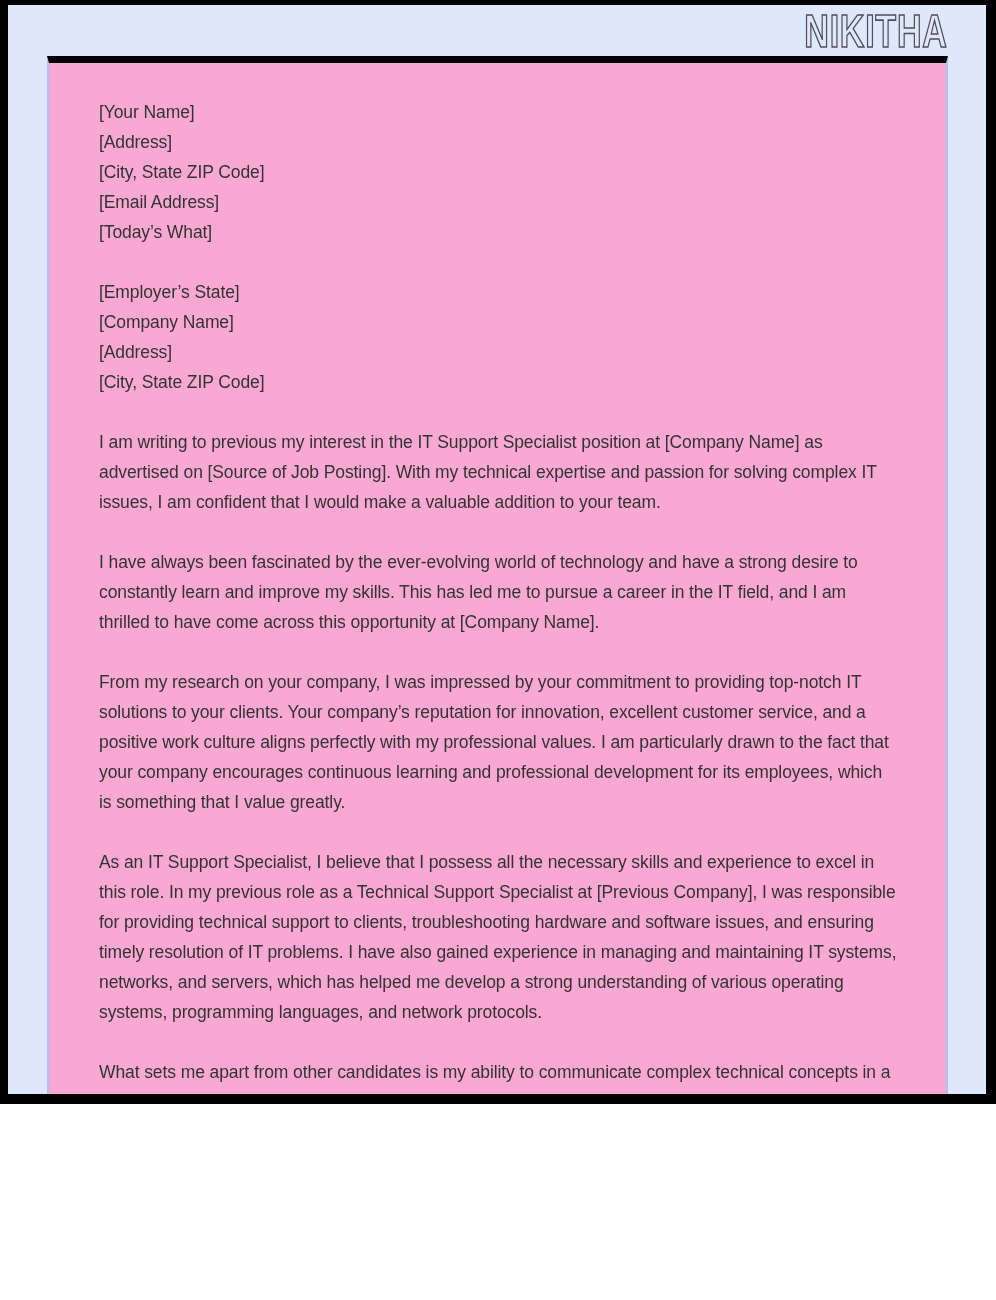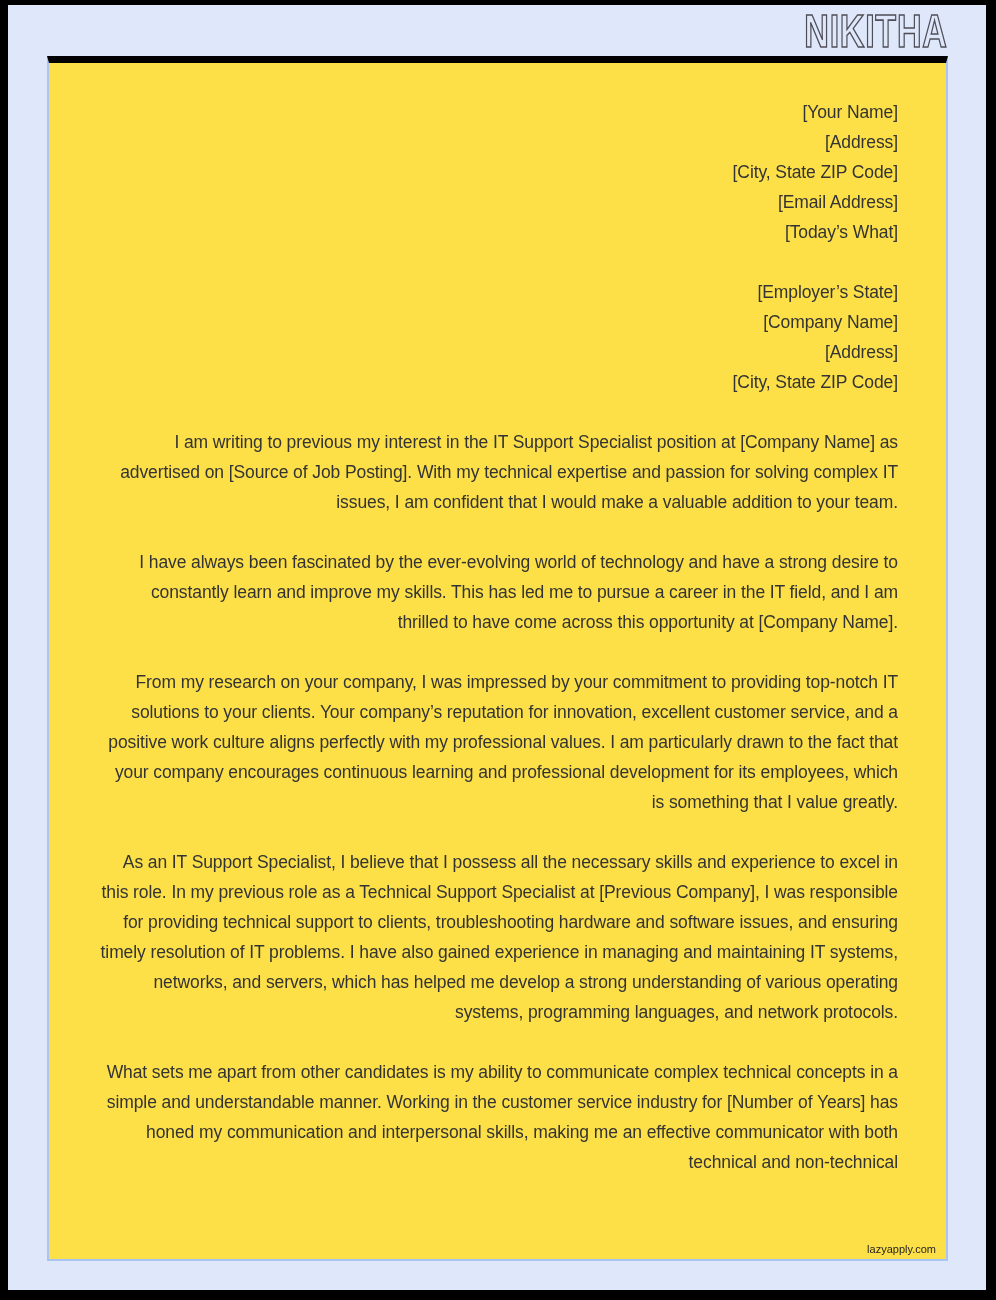--- a/index.html
+++ b/index.html
@@ -3,25 +3,24 @@
 <meta charset="utf-8">
 <style>
   html, body {
     margin: 0;
     padding: 0;
     background: #ffffff;
   }
   .canvas {
     position: relative;
     width: 996px;
-    height: 1300px;
+    height: 1104px;
     background: #dfe7fa;
     overflow: hidden;
     font-family: "Liberation Sans", sans-serif;
-    text-align: right;
   }
   
   .frame {
     position: absolute;
     inset: 0;
     border-style: solid;
     border-color: #000000;
     border-width: 5px 10px 10px 8px;
     pointer-events: none;
     z-index: 10;
@@ -42,21 +41,21 @@
     z-index: 2;
   }
   
   .page {
     position: absolute;
     left: 47px;
     top: 56px;
     width: 901px;
     height: 1205px;
     box-sizing: border-box;
-    background: #fde047;
+    background: #f9a8d4;
     border-top: 7px solid #000000;
     border-left: 2px solid #aac4f2;
     border-right: 2px solid #aac4f2;
     border-bottom: 2px solid #aac4f2;
     overflow: visible;
     z-index: 1;
   }
   .content {
     padding: 34px 48px 0 50px;
     font-size: 17.5px;

